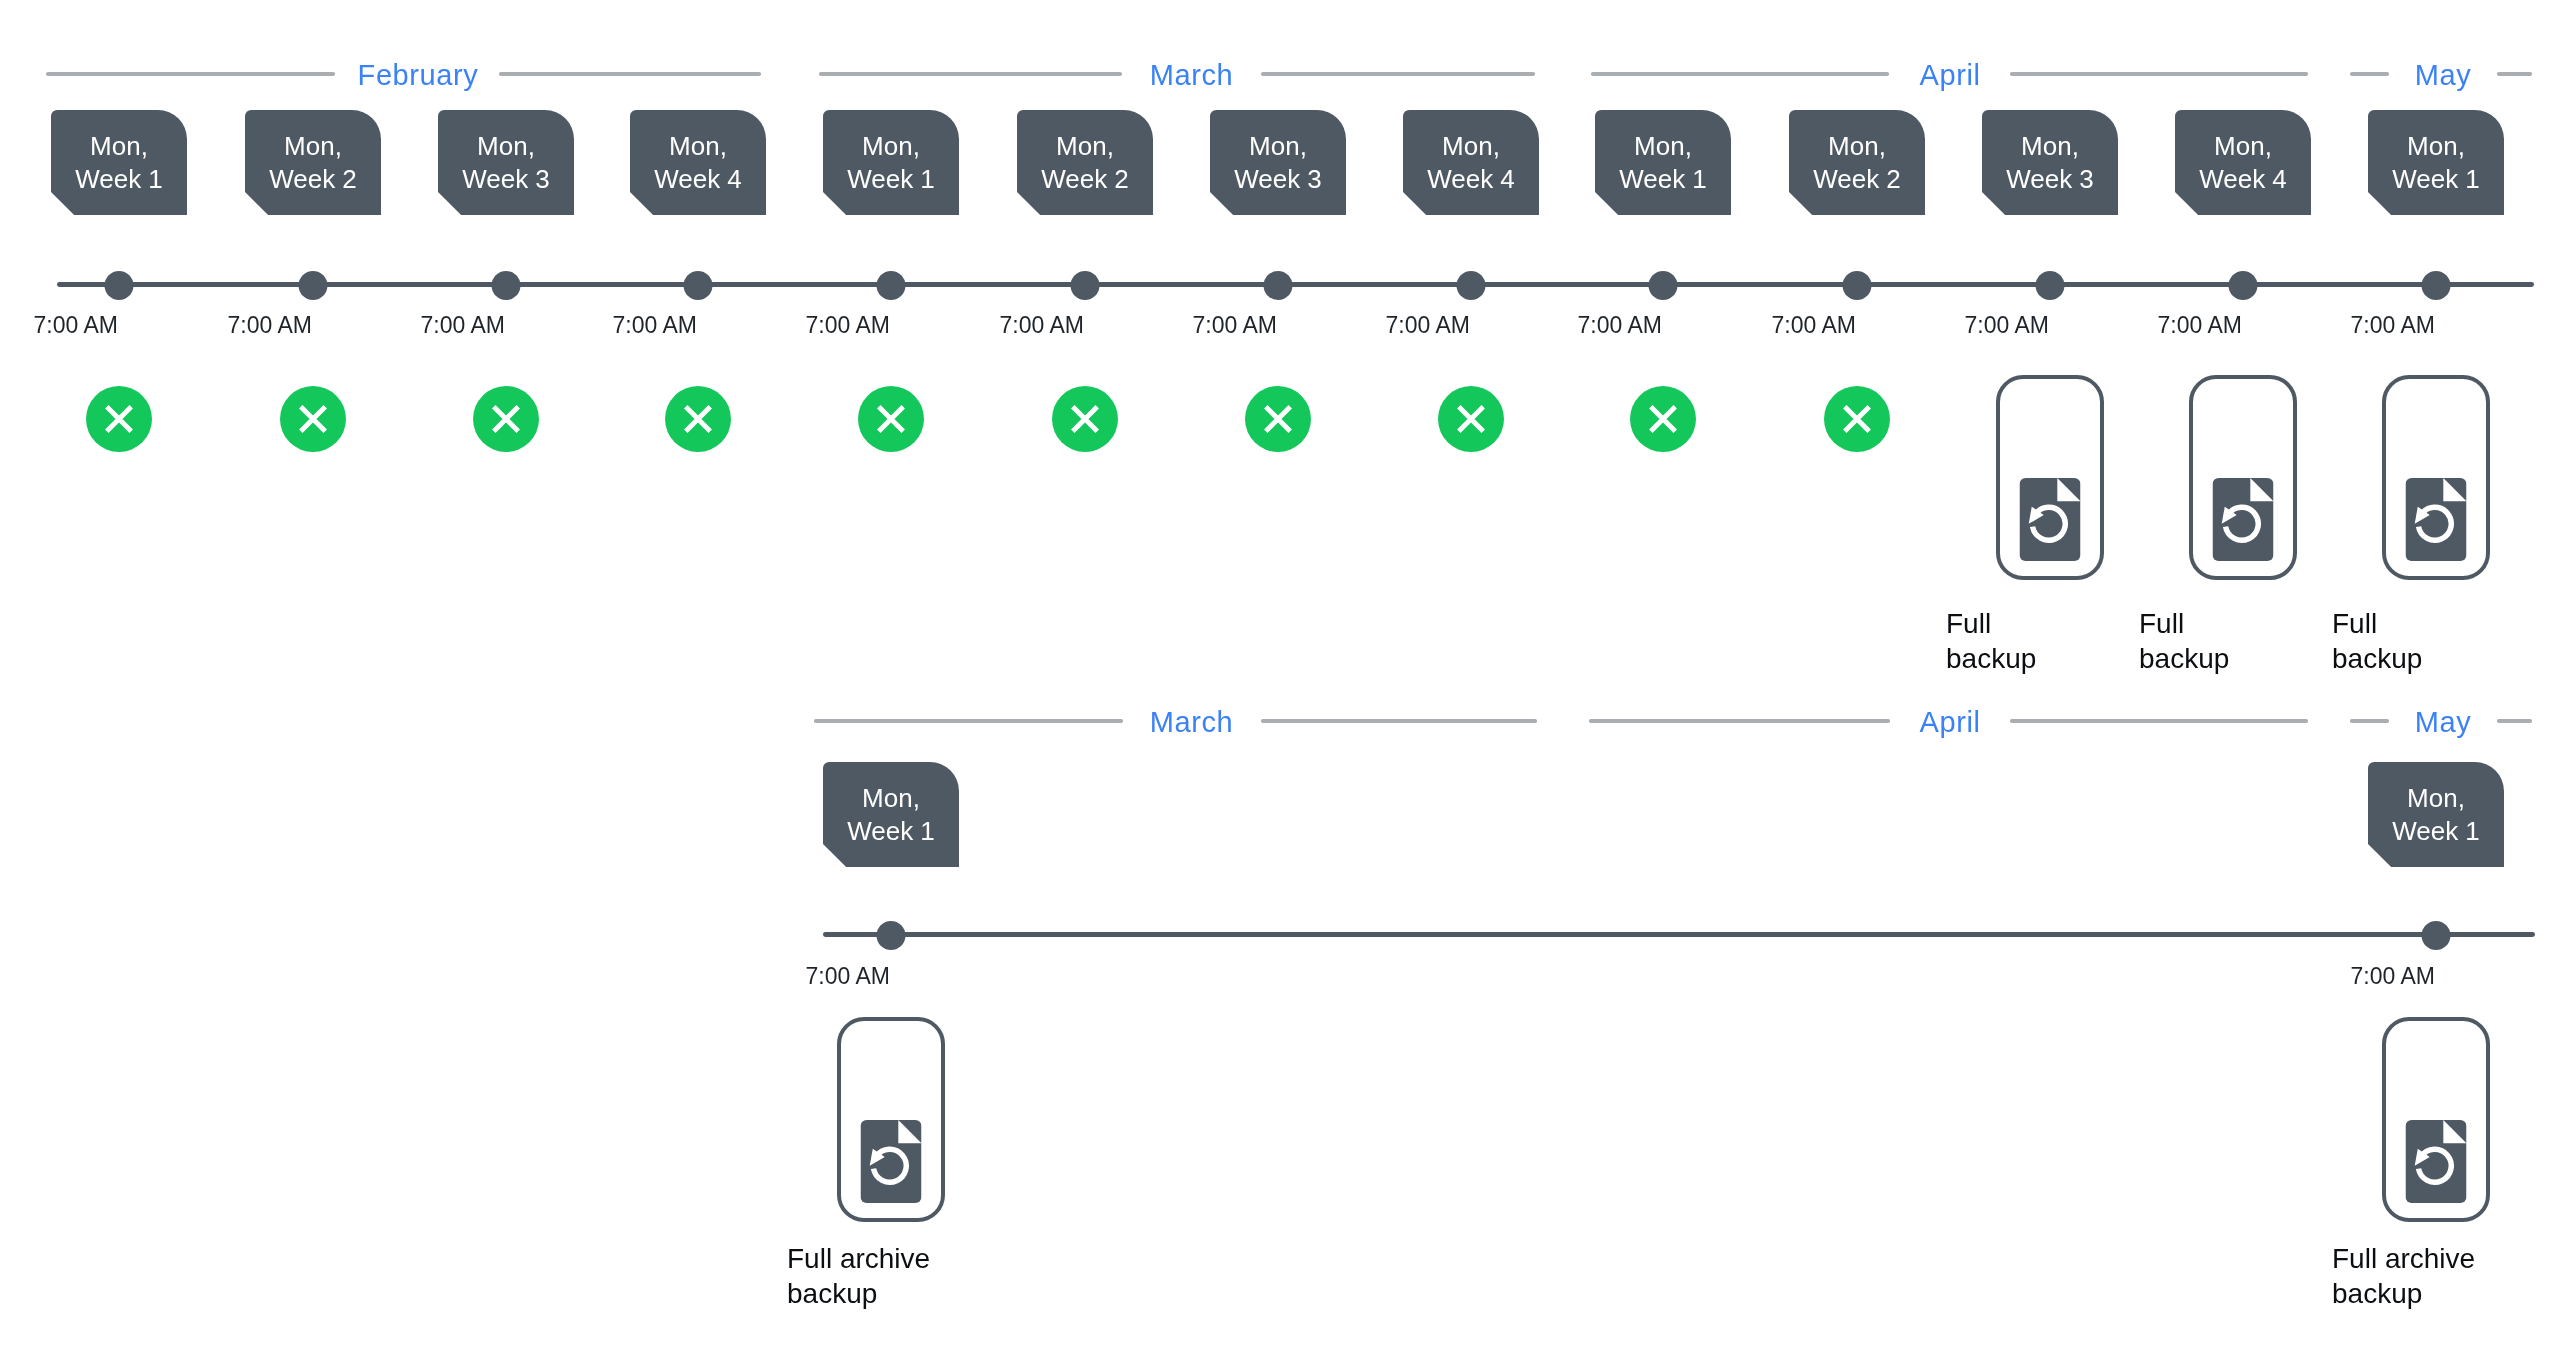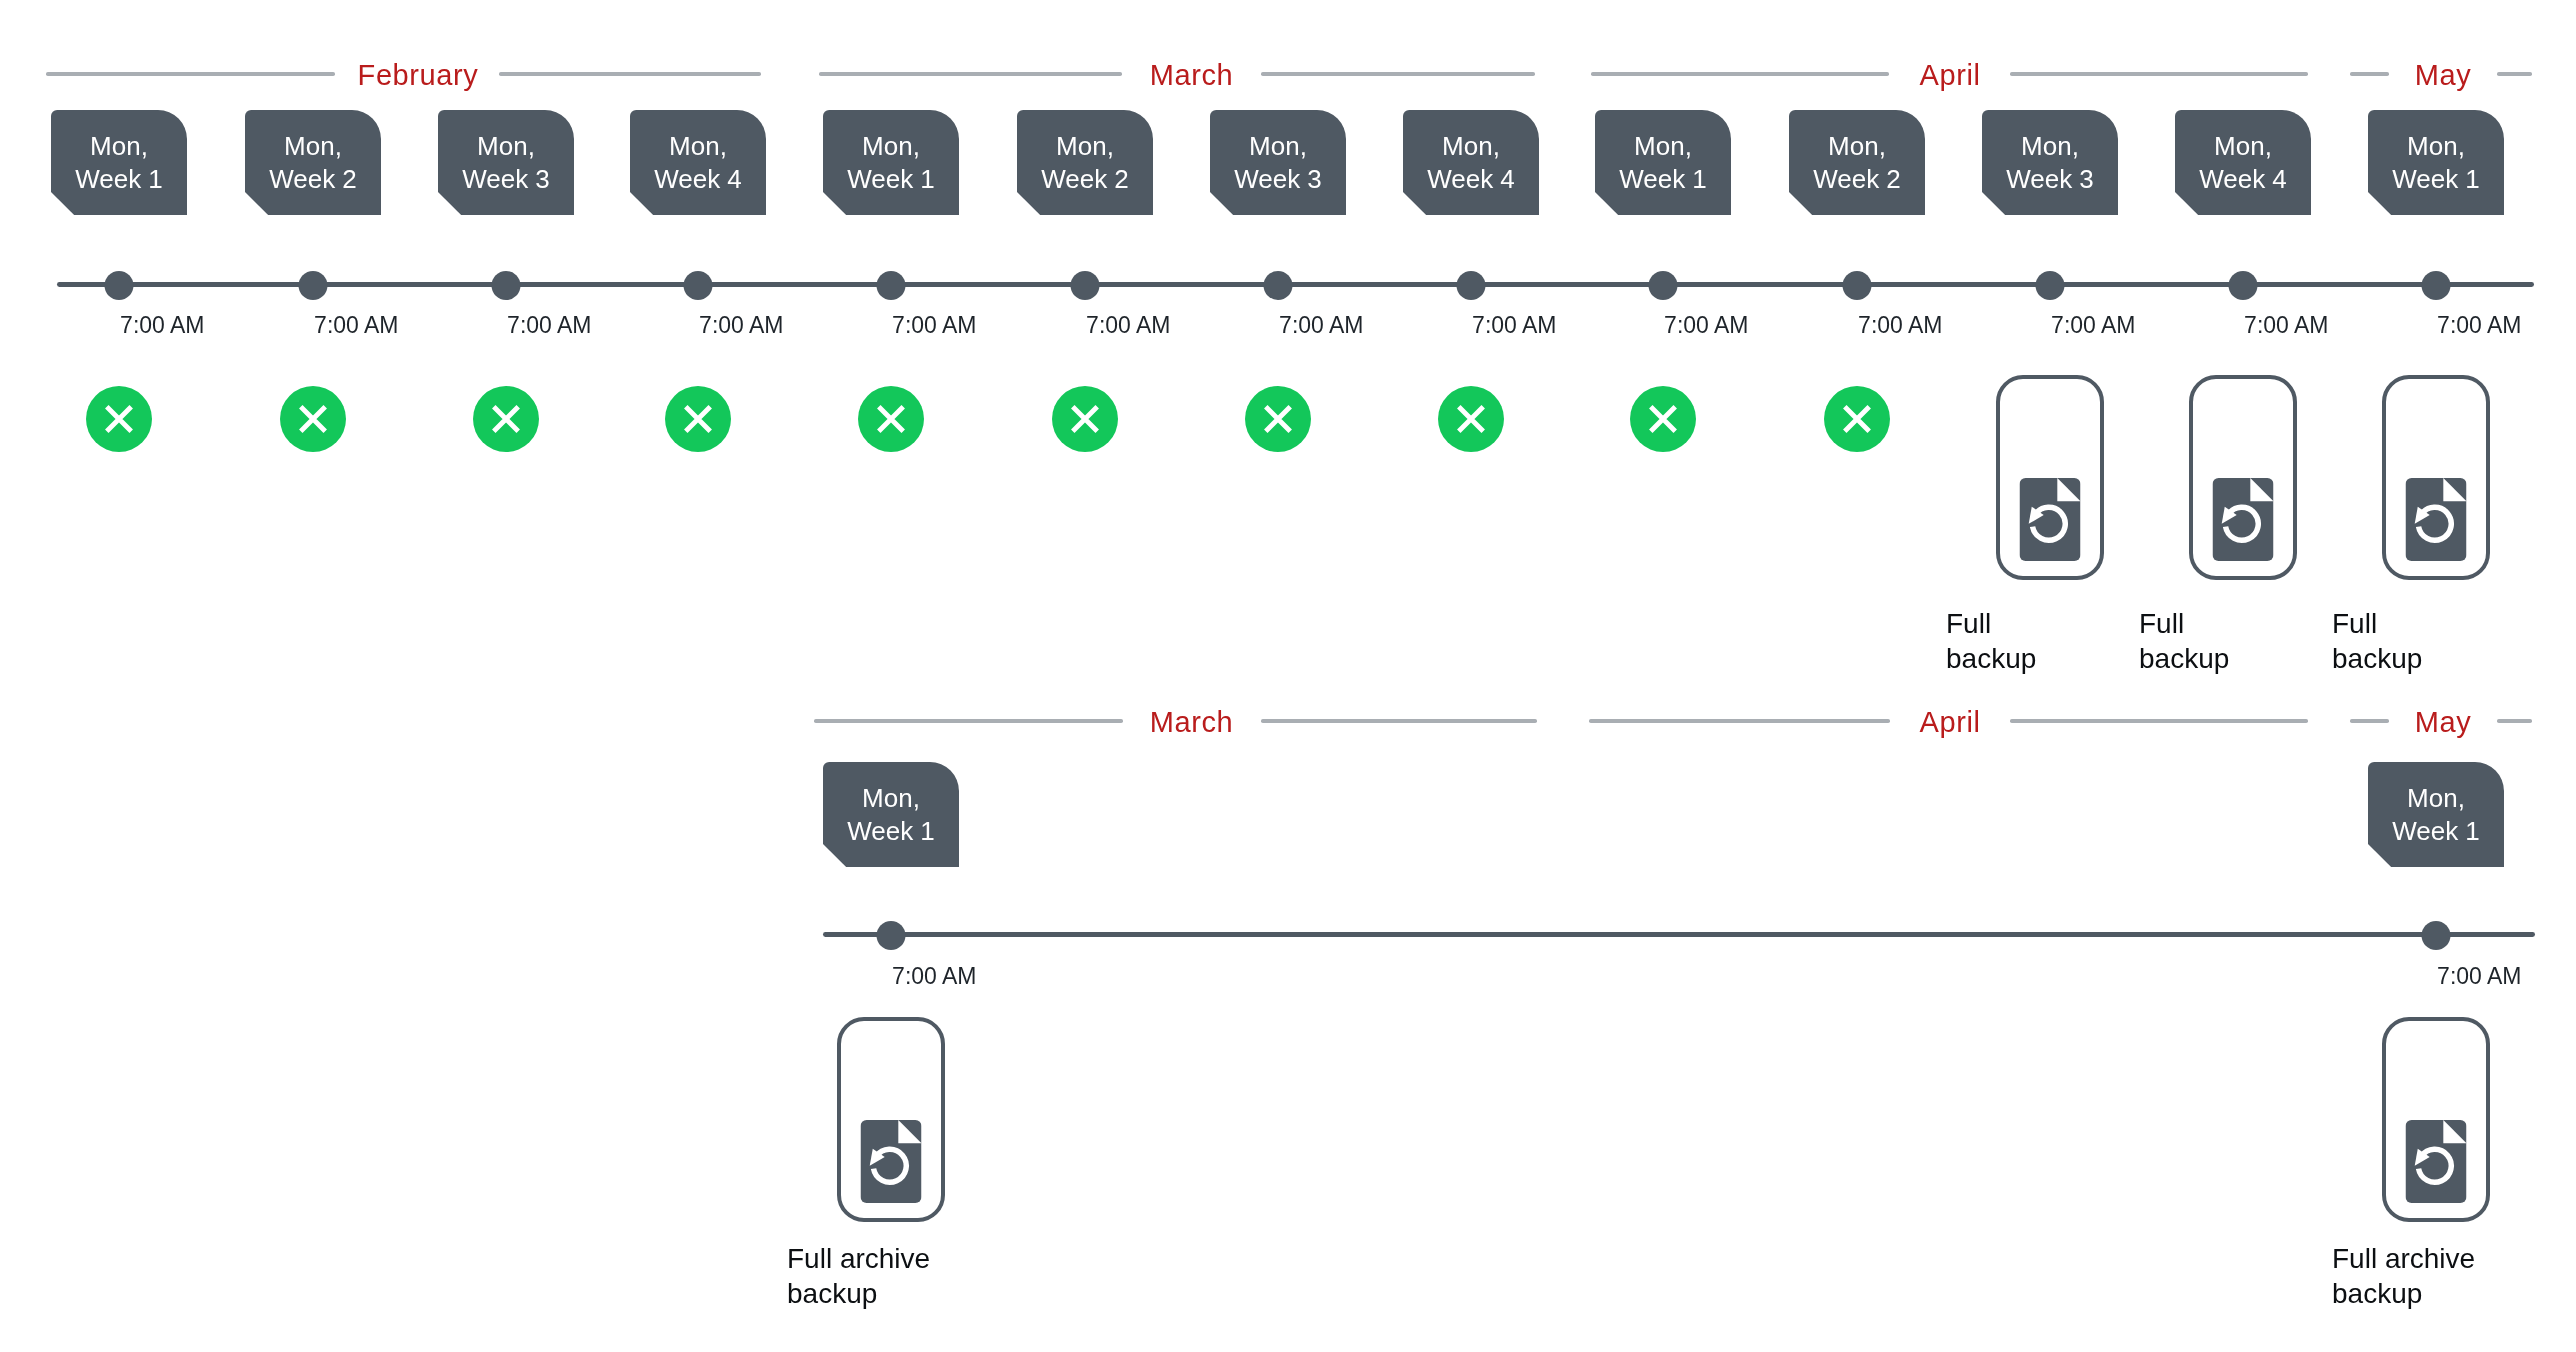--- a/index.html
+++ b/index.html
@@ -3,41 +3,41 @@
 <meta charset="utf-8">
 <style>
   html,body{margin:0;padding:0;background:#ffffff}
   .canvas{
     position:relative;width:2576px;height:1352px;background:#ffffff;
     font-family:"Liberation Sans",sans-serif;overflow:hidden;
   }
   
   .mline{position:absolute;height:3.7px;background:#a9aeb3;border-radius:1.8px}
   .mtext{
-    position:absolute;font-size:29px;line-height:38px;color:#b91c1c;
+    position:absolute;font-size:29px;line-height:38px;color:#3b82f6;
     text-align:center;letter-spacing:0.6px;
   }
   
   .tline{position:absolute;height:4.9px;background:#4f5963;border-radius:2.4px}
   
   .col{position:absolute;width:136px;height:611px}
   .tag{
     position:absolute;left:0;top:0;width:136px;height:105px;background:#4f5963;
     color:#ffffff;display:flex;flex-direction:column;align-items:center;justify-content:center;
     font-size:26px;line-height:33px;text-align:center;
     border-radius:6.1px 29px 0 0;
     clip-path:polygon(0 0,100% 0,100% 100%,17% 100%,0 78%);
   }
   .dot{
     position:absolute;left:50%;transform:translateX(-50%);
     width:29px;height:29px;border-radius:50%;background:#4f5963;z-index:2;
   }
   .time{
     position:absolute;left:50%;transform:translateX(-50%);width:171px;
-    text-align:right;font-size:23px;font-weight:500;color:#1e242a;white-space:nowrap;
+    text-align:left;font-size:23px;font-weight:500;color:#1e242a;white-space:nowrap;
   }
   .xicon{position:absolute;left:50%;transform:translateX(-50%);width:66px;height:66px}
   .card{
     position:absolute;left:50%;transform:translateX(-50%);
     width:108px;height:205px;border:4.3px solid #4f5963;border-radius:27px;
     box-sizing:border-box;background:#ffffff;
   }
   .doc{position:absolute;left:50%;transform:translateX(-50%);bottom:14.7px;width:61px;height:83px}
   .clabel{
     position:absolute;left:50%;transform:translateX(-50%);width:208px;

